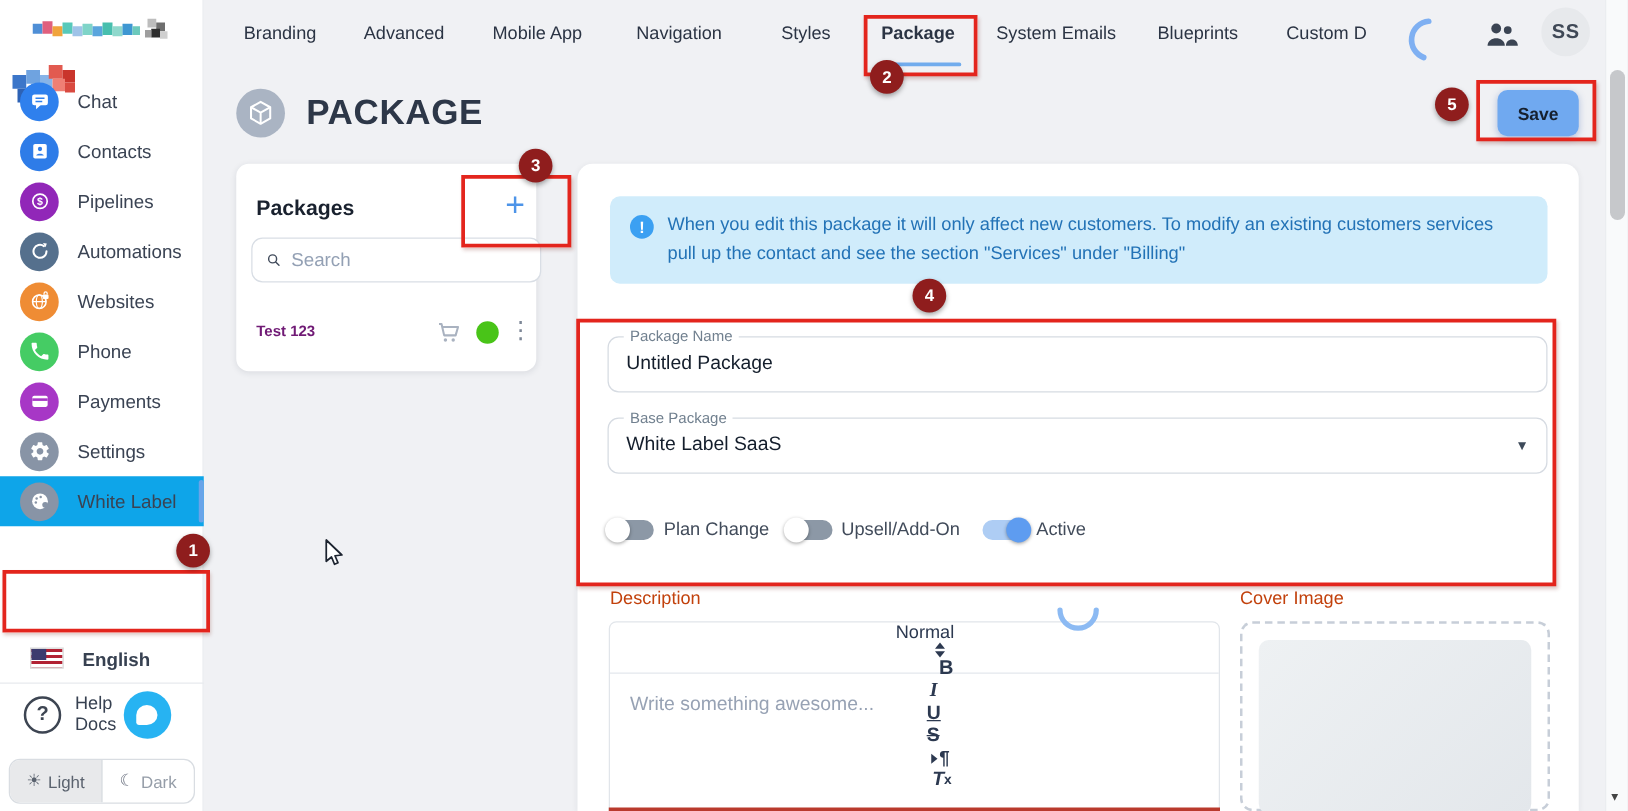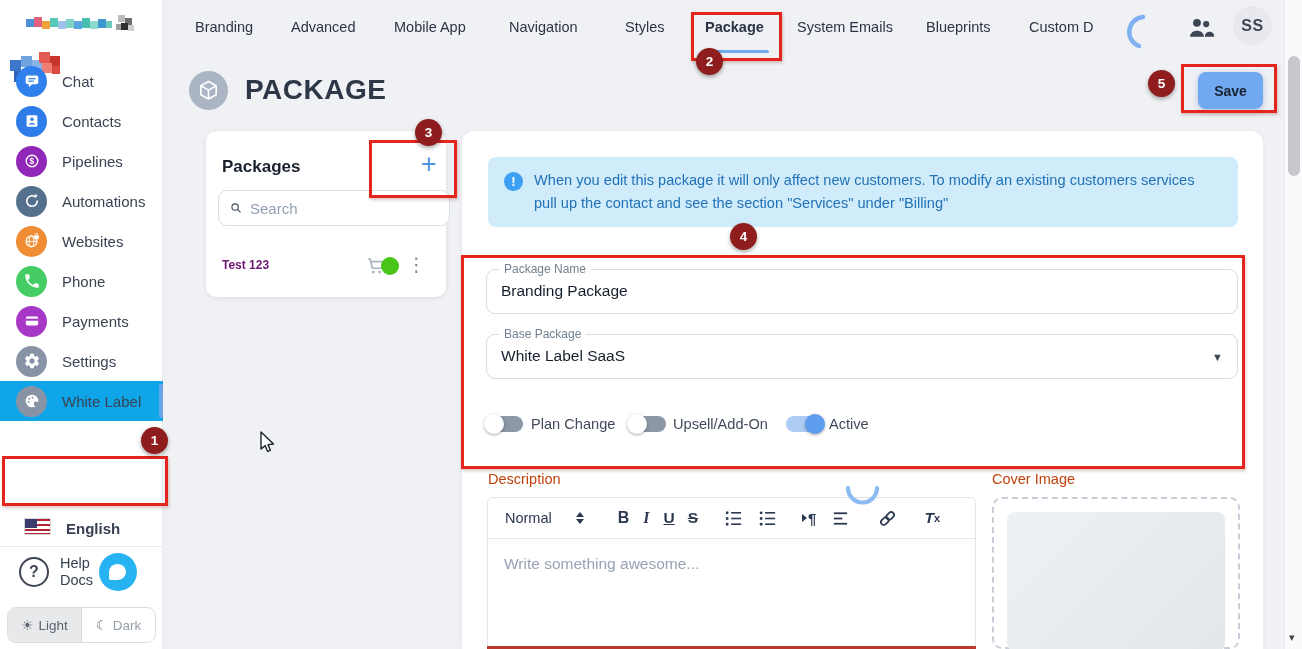--- a/index.html
+++ b/index.html
@@ -48,21 +48,21 @@
             display:flex; align-items:center; justify-content:center; font-size:16px; font-weight:600; letter-spacing:.5px; cursor:pointer;text-align:center; }
 
   
   .pkg-icon { left:189px; top:71px; width:39px; height:39px; border-radius:50%; background:#aab4c3;
               display:flex; align-items:center; justify-content:center; }
   .page-title { left:245px; top:74px; font-size:28px; font-weight:800; color:#2d3748; letter-spacing:.5px; }
   .save-btn { left:1198px; top:72px; width:65px; height:37px; background:#70a9f0; border:none; border-radius:8px;
               font-family:inherit; font-size:14px; font-weight:700; color:#16202e; cursor:pointer; box-shadow:0 2px 6px rgba(60,100,180,.35); }
 
   
-  .pkg-card { left:206px; top:131px; width:240px; height:166px; background:#fff; border-radius:10px; box-shadow:0 1px 5px rgba(25,39,60,.1); }
+  .pkg-card { left:189px; top:131px; width:240px; height:166px; background:#fff; border-radius:10px; box-shadow:0 1px 5px rgba(25,39,60,.1); }
   .pkg-title { position:absolute; left:16px; top:26px; font-size:17px; font-weight:700; color:#19212e; }
   .pkg-add { position:absolute; left:206px; top:16px; width:34px; height:34px; border:none; background:transparent;
              color:#4d94e8; font-size:27px; font-weight:300; cursor:pointer; line-height:30px; }
   .search-box { position:absolute; left:12px; top:59px; width:232px; height:36px; border:1.5px solid #d9dee5; border-radius:9px;
                 display:flex; align-items:center; background:#fff; }
   .search-box input { border:none; outline:none; flex:1; font-family:inherit; font-size:15px; color:#1f2937; margin-left:8px; background:transparent; }
   .search-box input::placeholder { color:#93a0b4; }
   .pkg-row { position:absolute; left:0; top:117px; width:256px; height:38px; cursor:pointer; }
   .pkg-row .nm { position:absolute; left:16px; top:10px; font-size:12px; font-weight:600; color:#701a75; }
   .status-dot { position:absolute; left:381px; top:257px; width:18px; height:18px; border-radius:50%; }
@@ -83,21 +83,21 @@
   .toggle { position:absolute; width:37px; height:16px; border-radius:9px; background:#8c98a6; cursor:pointer; }
   .toggle .knob { position:absolute; left:-2px; top:-2px; width:20px; height:20px; border-radius:50%; background:#fff;
                   box-shadow:0 1px 3px rgba(0,0,0,.35); }
   .toggle.on { background:#aecdf4; }
   .toggle.on .knob { left:auto; right:-2px; background:#5e9cf0; }
   .tog-lbl { position:absolute; font-size:14.6px; color:#414b5a; }
 
   .sec-label { position:absolute; font-size:14.5px; font-weight:400; color:#c2410c; }
 
   .editor { position:absolute; left:25px; top:366px; width:489px; height:152px; border:1.5px solid #e1e5ea; border-radius:6px 6px 0 0; background:#fff; }
-  .toolbar { position:absolute; left:0; top:0; width:100%; height:41px; border-bottom:1.5px solid #e4e8ed; display:flex; align-items:center; padding-left:17px; color:#2c3950; }
+  .toolbar { position:absolute; left:0; top:0; width:100%; height:41px; border-bottom:1.5px solid #e4e8ed; display:flex; align-items:center; padding-left:17px; color:#2c3950;flex-direction:column; }
   .tb { cursor:pointer; display:inline-flex; align-items:center; justify-content:center; }
   .tb-style { font-size:14.5px; }
   .caret-stack { margin-left:24px; display:inline-flex; flex-direction:column; gap:2px; cursor:pointer; }
   .caret-stack i { width:0; height:0; border-left:4px solid transparent; border-right:4px solid transparent; }
   .caret-stack .up { border-bottom:5px solid #2c3950; }
   .caret-stack .dn { border-top:5px solid #2c3950; }
   .tb-b { margin-left:34px; font-weight:800; font-size:16px; }
   .tb-i { margin-left:14px; font-style:italic; font-weight:700; font-size:16px; font-family:"Liberation Serif",serif; }
   .tb-u { margin-left:14px; text-decoration:underline; font-weight:700; font-size:15.5px; }
   .tb-s { margin-left:13px; text-decoration:line-through; font-weight:700; font-size:15.5px; }
@@ -345,21 +345,21 @@
 
 <div class="abs main-card">
 
   <div class="alert">
     <span class="ai">!</span>
     <p class="at">When you edit this package it will only affect new customers. To modify an existing customers services pull up the contact and see the section "Services" under "Billing"</p>
   </div>
 
   <div class="field" style="top:138px">
     <span class="flabel">Package Name</span>
-    <span class="fvalue">Branding Package</span>
+    <span class="fvalue">Untitled Package</span>
   </div>
 
   <div class="field" style="top:203px">
     <span class="flabel">Base Package</span>
     <span class="fvalue">White Label SaaS</span>
     <span class="caret">▼</span>
   </div>
 
   <div class="toggle" style="left:24px;top:285px">
       <span class="knob"></span>

